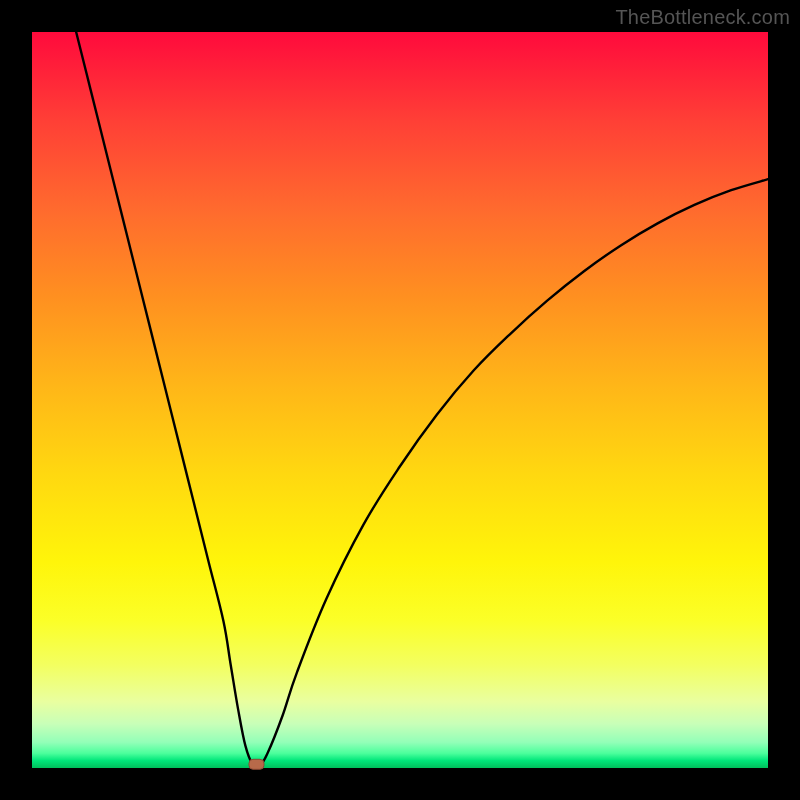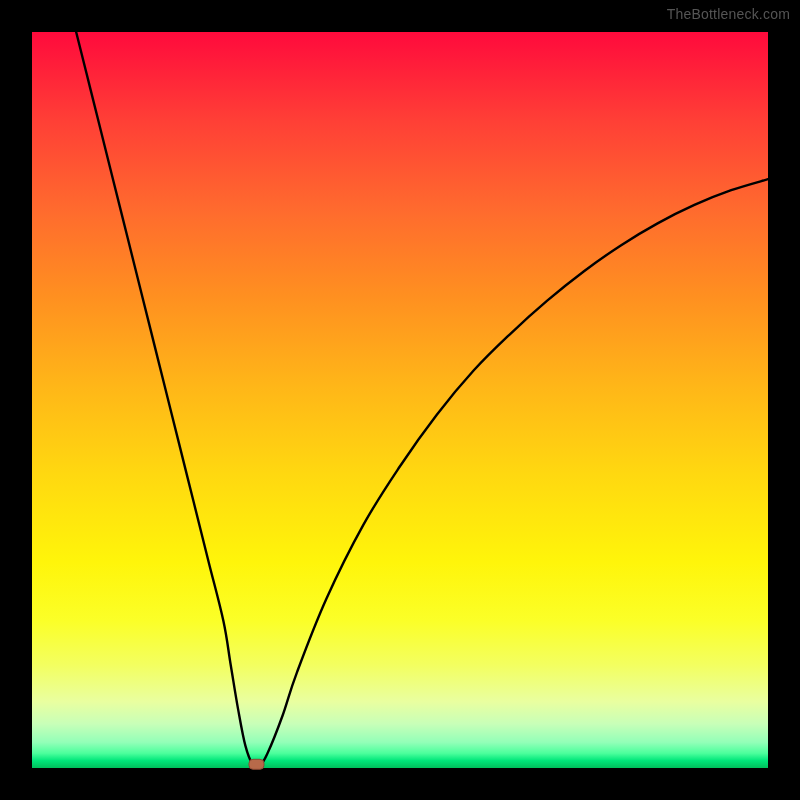--- a/index.html
+++ b/index.html
@@ -41,21 +41,21 @@
       #4cff9c 98%,
       #00e67a 99%,
       #00c05c 100%
     );
   }
   .watermark {
     position: absolute;
     top: 6px;
     right: 10px;
     color: #555;
-    font-size: 14px;
+    font-size: 20px;
     font-weight: 500;
     letter-spacing: 0.2px;
     user-select: none;
   }
   svg.curve {
     position: absolute;
     left: 0;
     top: 0;
     width: 736px;
     height: 736px;

